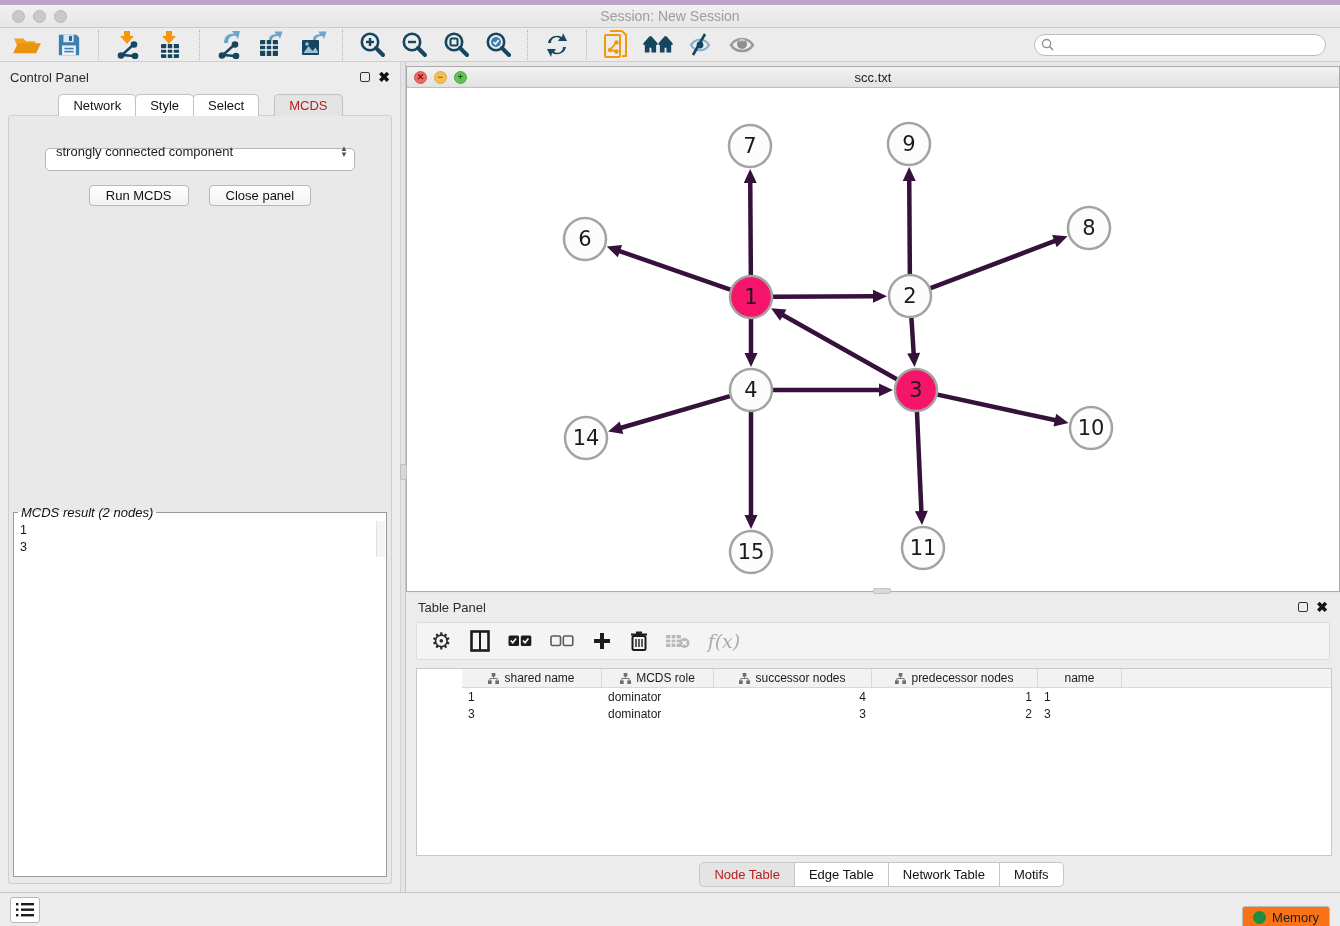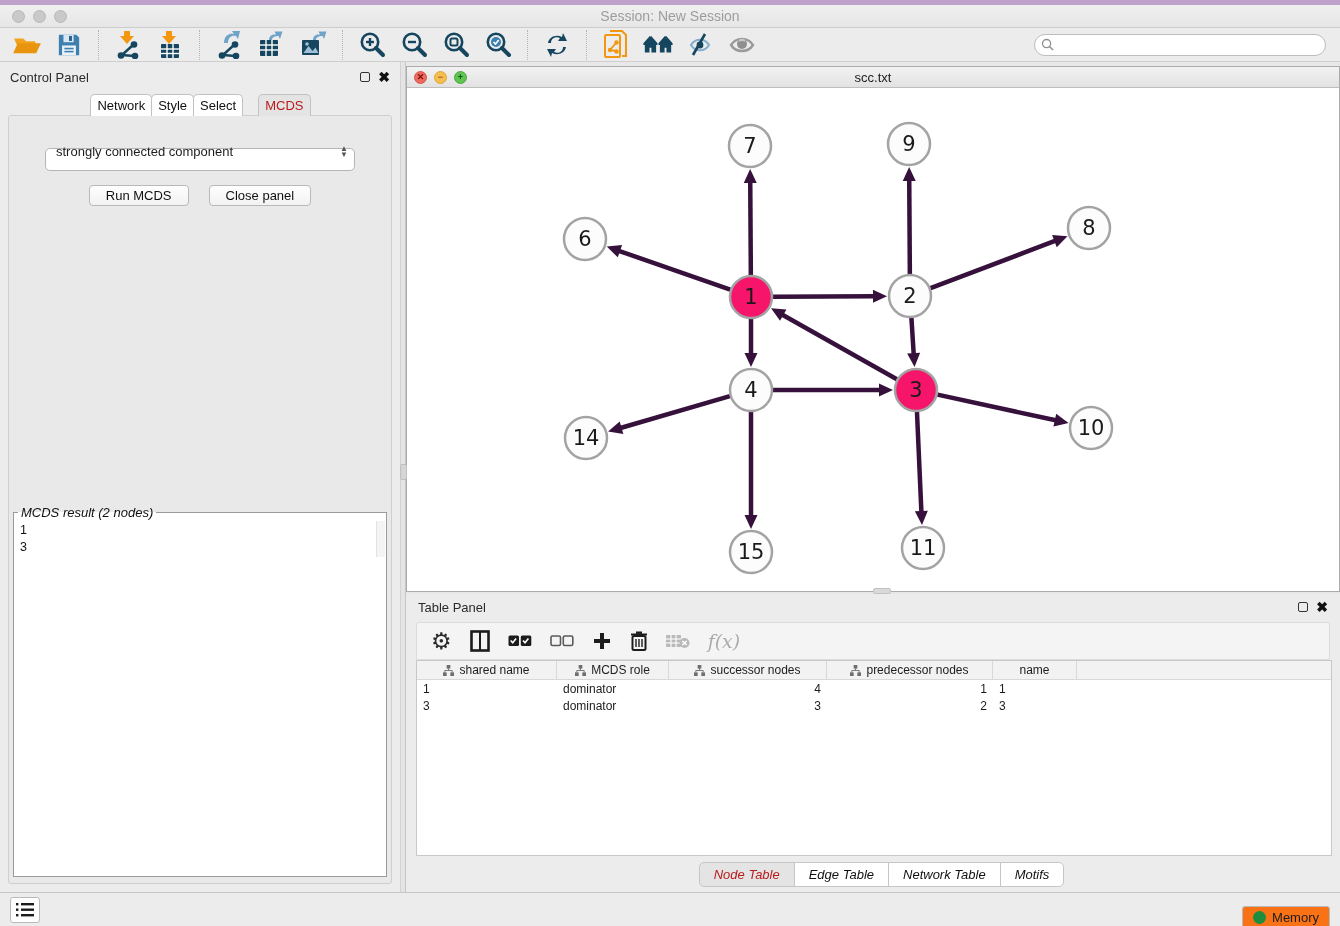--- a/index.html
+++ b/index.html
@@ -32,21 +32,21 @@
   .v-divider .grip { position:absolute; top:402px; left:-1px; width:7px; height:16px; background:#D6D6D6; border:1px solid #BFBFBF; border-radius:2px; }
   .right-col { flex:1; display:flex; flex-direction:column; background:#E8E8E8; }
 
   
   .cp-head { height:26px; display:flex; align-items:center; padding:4px 10px 0 10px; }
   .cp-title { font-size:13px; color:#2b2b2b; }
   .panel-btns { margin-left:auto; display:flex; gap:8px; align-items:center; }
   .float-btn { width:10px; height:10px; border:1.6px solid #333; border-radius:2px; }
   .close-btn { font-size:14px; font-weight:bold; color:#111; line-height:10px; }
   .cp-tabs { display:flex; justify-content:center; margin-top:6px; position:relative; z-index:2; }
-  .tab { font-size:13px; padding:3px 6px; background:#fff; border:1px solid #C2C2C2; border-bottom:none;
+  .tab { font-size:13px; padding:3px 14px; background:#fff; border:1px solid #C2C2C2; border-bottom:none;
          border-radius:5px 5px 0 0; margin-right:-1px; color:#111; }
   .tab.selected { background:#E4E4E4; color:#b91c1c;margin-left:16px; }
   .cp-body { flex:1; margin:0 8px 8px 8px; margin-top:-1px; background:#E9E9E9; border:1px solid #CFCFCF; border-radius:3px;
              padding-top:22px; display:flex; flex-direction:column; }
   .opt-label { text-align:center; font-size:13px; color:#1c1c1c; }
   .mac-select { margin:10px auto 0 auto; width:310px; height:23px; background:#fff; border:1px solid #B5B5B5; border-radius:5px;
                 display:flex; align-items:center; padding:0 6px 16px 10px; font-size:13px; }
   .mac-select .stepper { margin-left:auto; color:#555; display:flex; flex-direction:column; line-height:6px; font-size:8px; }
   .btn-row { display:flex; justify-content:center; gap:20px; margin-top:14px; }
   .mac-btn { height:21px; padding:0 16px; background:linear-gradient(#ffffff,#f2f2f2); border:1px solid #B9B9B9; border-radius:4px;
@@ -74,29 +74,29 @@
 
   
   .table-panel { margin-top:2px; flex:1; background:#ECECEC; display:flex; flex-direction:column; position:relative; }
   .tp-head { height:24px; display:flex; align-items:center; padding:2px 12px 0 12px; }
   .tp-title { font-size:13px; color:#2b2b2b; }
   .tp-toolbar { margin:4px 10px 0 10px; height:38px; background:#F4F4F4; border:1px solid #DCDCDC; border-radius:2px;
                 display:flex; align-items:center; gap:18px; padding:0 14px; }
   .tt-icon { display:flex; align-items:center; justify-content:center; height:30px; }
   .gear-glyph { font-size:23px; color:#2b2b2b; font-family:"DejaVu Sans", sans-serif; line-height:1; }
   .fx-glyph { font-family:"DejaVu Serif", serif; font-style:italic; font-size:19px; color:#ABABAB; }
-  .tp-table { margin:0 8px 0 10px; background:#fff; border:1px solid #C8C8C8; flex:1; overflow:hidden; }
+  .tp-table { margin:8px 8px 0 10px; background:#fff; border:1px solid #C8C8C8; flex:1; overflow:hidden;padding-left:45px; }
   .grid-head { display:flex; background:#F2F2F2; border-bottom:1px solid #D8D8D8; height:19px; }
   .gh-cell { display:flex; align-items:center; justify-content:center; gap:5px; font-size:12px; color:#1c1c1c;
              border-right:1px solid #D8D8D8; }
   .grid-row { display:flex; height:17px; font-size:12px; align-items:center; }
   .gr-cell { padding:0 6px; }
   .c1 { width:140px; } .c2 { width:112px; } .c3 { width:158px; } .c4 { width:166px; } .c5 { width:84px; }
   .al { text-align:left; } .ar { text-align:right; }
-  .tp-tabs { height:36px; display:flex; align-items:center; justify-content:center;font-style:italic; }
+  .tp-tabs { height:36px; display:flex; align-items:center; justify-content:center; }
   .tp-tabs .tab { border-radius:5px; padding:4px 14px; border:1px solid #C6C6C6; border-radius:5px; }
   .tp-tabs .tab:first-child { border-radius:5px 0 0 5px; }
   .tp-tabs .tab:not(:first-child):not(:last-child) { border-radius:0; }
   .tp-tabs .tab:last-child { border-radius:0 5px 5px 0; }
 
   
   .statusbar { height:34px; background:#ECECEC; border-top:1px solid #C6C6C6; display:flex; align-items:center; padding:0 10px; }
   .list-btn { width:30px; height:26px; background:#fff; border:1px solid #B9B9B9; border-radius:3px; display:flex;
               align-items:center; justify-content:center; }
   .memory-btn { margin-left:auto; height:24px; background:#f97316; border:1px solid #B9B9B9; border-radius:3px;

